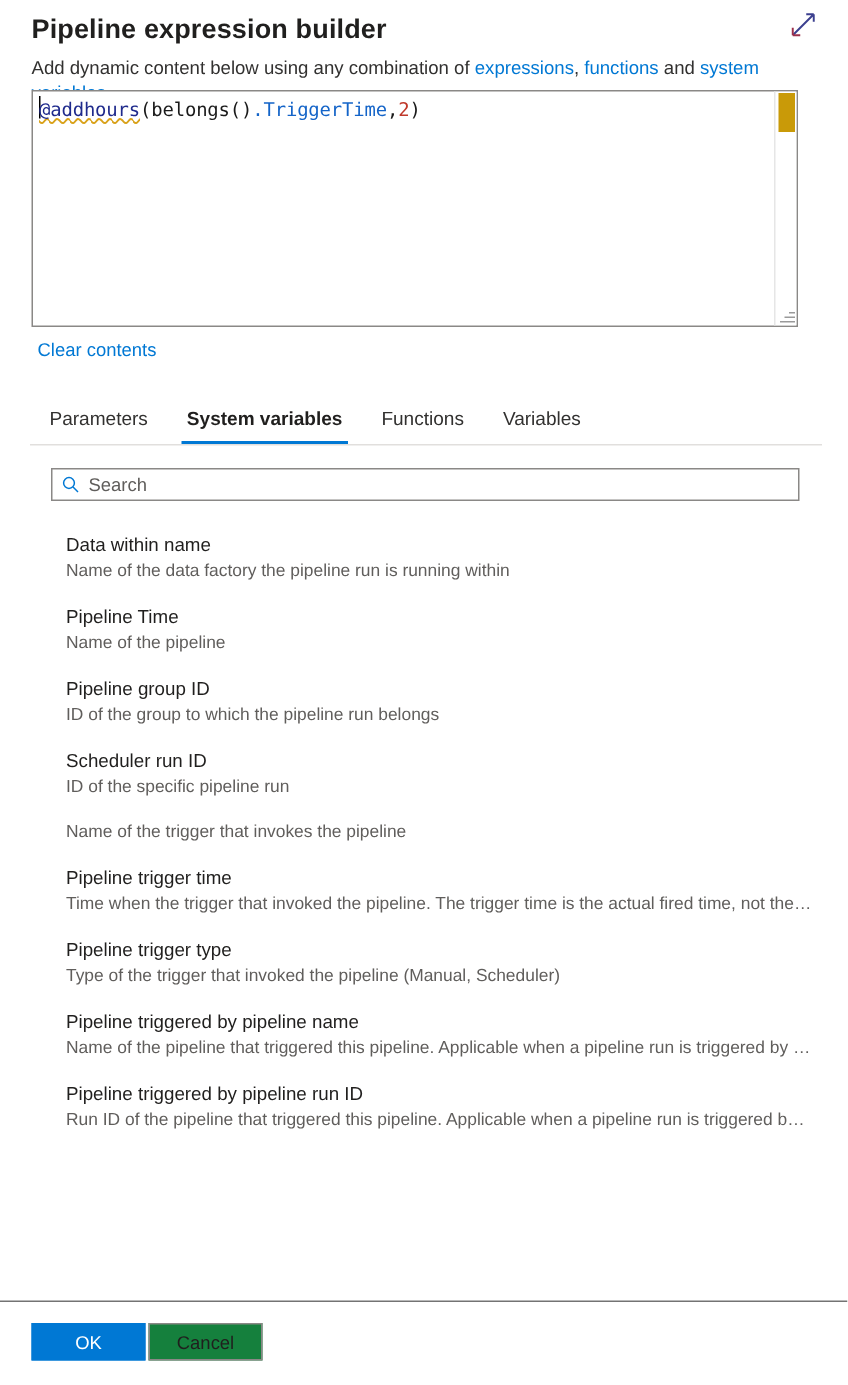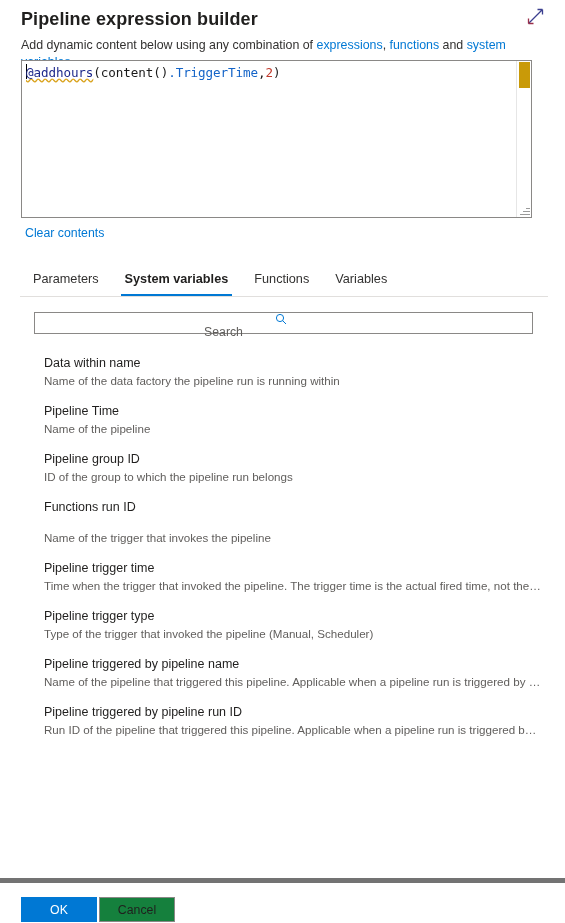--- a/index.html
+++ b/index.html
@@ -183,21 +183,20 @@
     left: 34px;
     top: 312px;
     width: 499px;
     height: 22px;
     border: 1px solid #8a8886;
     box-sizing: border-box;
     background: #fff;
     display: flex;
     align-items: center;
     padding: 0 6px;
-    flex-direction: column;
   }
   .search-icon { flex: 0 0 auto; margin-right: 6px; display: flex; }
   .search-input {
     flex: 1 1 auto;
     border: none;
     outline: none;
     font-family: "Liberation Sans", sans-serif;
     font-size: 12.3px;
     color: #323130;
     background: transparent;
@@ -231,22 +230,22 @@
     text-overflow: ellipsis;
     max-width: 497px;
   }
 
   
   .footer {
     position: absolute;
     left: 0;
     bottom: 0;
     width: 565px;
-    height: 45px;
-    border-top: 5px solid #737373;
+    height: 56px;
+    border-top: 1px solid #737373;
     background: #ffffff;
     box-sizing: border-box;
   }
   .btn {
     position: absolute;
     top: 14px;
     height: 25px;
     font-family: "Liberation Sans", sans-serif;
     font-size: 12.3px;
     cursor: pointer;
@@ -280,21 +279,21 @@
     </svg>
   </button>
 </div>
 
 <div class="subtext">
   <span>Add dynamic content below using any combination of </span><a class="link">expressions</a><span>, </span><a class="link">functions</a><span> and </span><a class="link">system variables</a><span>.</span>
 </div>
 
 <div class="editor-wrap">
   <div class="editor-caret"></div>
-  <div class="editor-text"><span class="tok-fn">@addhours</span><span class="tok-paren">(</span><span class="tok-plain">content</span><span class="tok-paren">()</span><span class="tok-prop">.TriggerTime</span><span class="tok-plain">,</span><span class="tok-num">2</span><span class="tok-paren">)</span></div>
+  <div class="editor-text"><span class="tok-fn">@addhours</span><span class="tok-paren">(</span><span class="tok-plain">belongs</span><span class="tok-paren">()</span><span class="tok-prop">.TriggerTime</span><span class="tok-plain">,</span><span class="tok-num">2</span><span class="tok-paren">)</span></div>
   <div class="editor-scrollbar">
     <div class="editor-thumb"></div>
   </div>
   <div class="editor-resize">
     <i></i>
     <i></i>
     <i></i>
   </div>
 </div>
 
@@ -324,21 +323,22 @@
   </div>
   <div class="var-item">
     <div class="var-name">Pipeline Time</div>
     <div class="var-desc">Name of the pipeline</div>
   </div>
   <div class="var-item">
     <div class="var-name">Pipeline group ID</div>
     <div class="var-desc">ID of the group to which the pipeline run belongs</div>
   </div>
   <div class="var-item">
-    <div class="var-name">Functions run ID</div>
+    <div class="var-name">Scheduler run ID</div>
+    <div class="var-desc">ID of the specific pipeline run</div>
   </div>
   <div class="var-item">
     <div class="var-desc">Name of the trigger that invokes the pipeline</div>
   </div>
   <div class="var-item">
     <div class="var-name">Pipeline trigger time</div>
     <div class="var-desc">Time when the trigger that invoked the pipeline. The trigger time is the actual fired time, not the sched…</div>
   </div>
   <div class="var-item">
     <div class="var-name">Pipeline trigger type</div>

